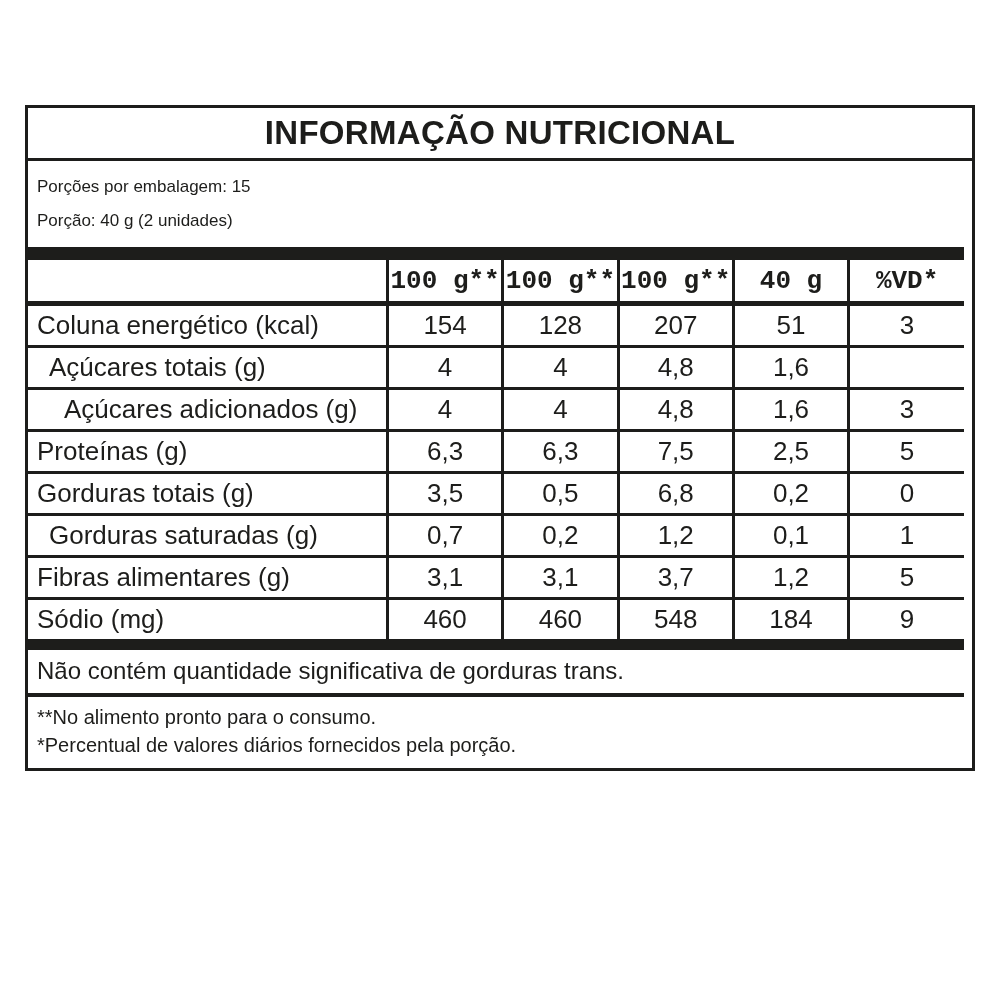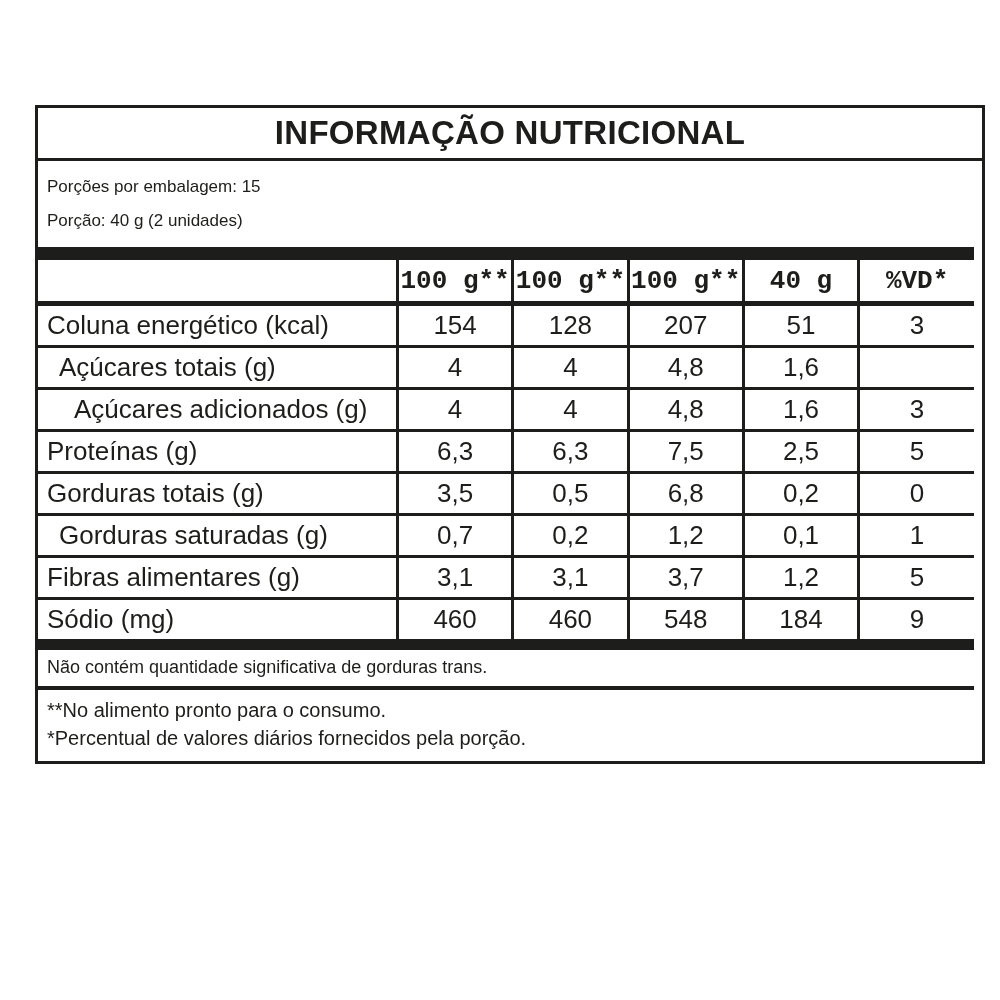--- a/index.html
+++ b/index.html
@@ -21,21 +21,20 @@
     background: #ffffff;
   }
   .main-box {
     position: absolute;
     left: 25px;
     top: 105px;
     width: 950px;
     box-sizing: border-box;
     border: 3px solid #1d1d1b;
     background: #ffffff;
-    margin-left: 10px;
   }
   .title-row {
     height: 50px;
     border-bottom: 3px solid #1d1d1b;
     display: flex;
     align-items: center;
     justify-content: center;
     font-weight: bold;
     font-size: 33px;
     letter-spacing: 0.3px;
@@ -81,21 +80,21 @@
     padding-left: 9px;
   }
   table.nutri td.lbl.ind-1 { padding-left: 21px; }
   table.nutri td.lbl.ind-2 { padding-left: 36px; }
   .bar-mid {
     height: 8px;
     width: calc(100% - 8px);
     background: #1d1d1b;
   }
   .trans-note {
-    font-size: 18px;
+    font-size: 24px;
     padding: 7px 8px 8px 9px;
   }
   .rule-thin {
     height: 4px;
     width: calc(100% - 8px);
     background: #1d1d1b;
   }
   .footnotes {
     font-size: 20px;
     line-height: 28px;

